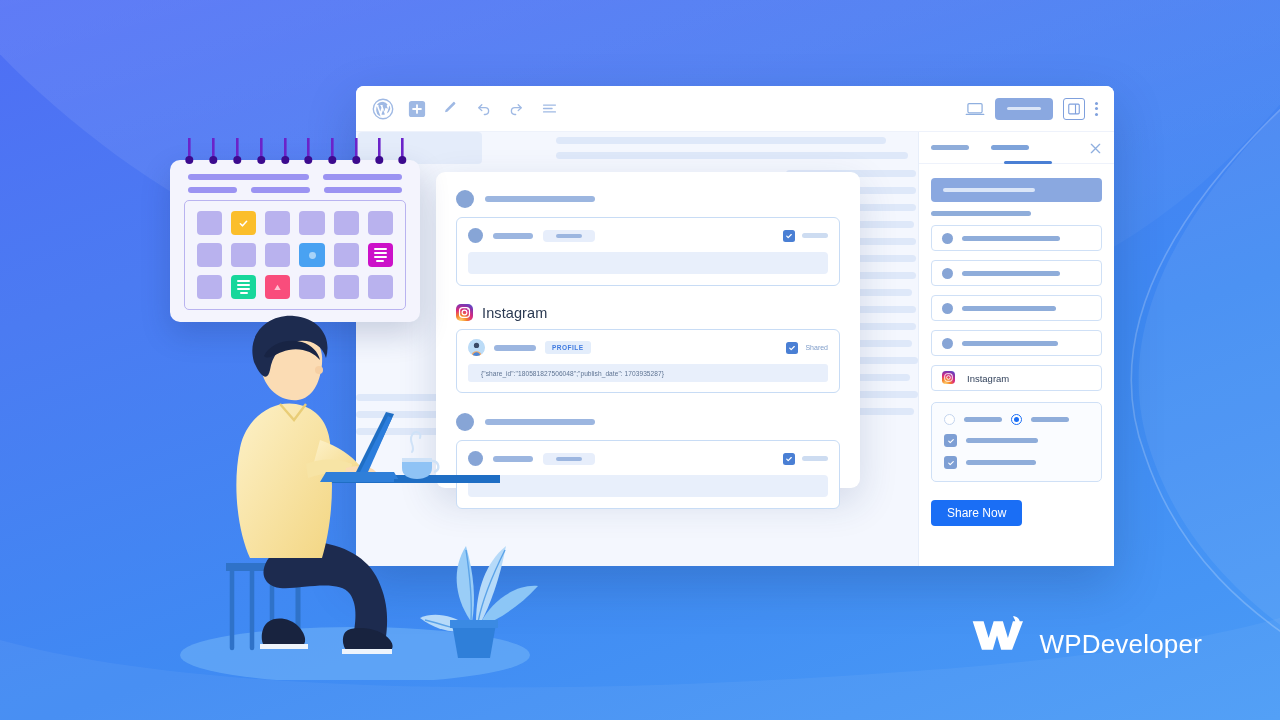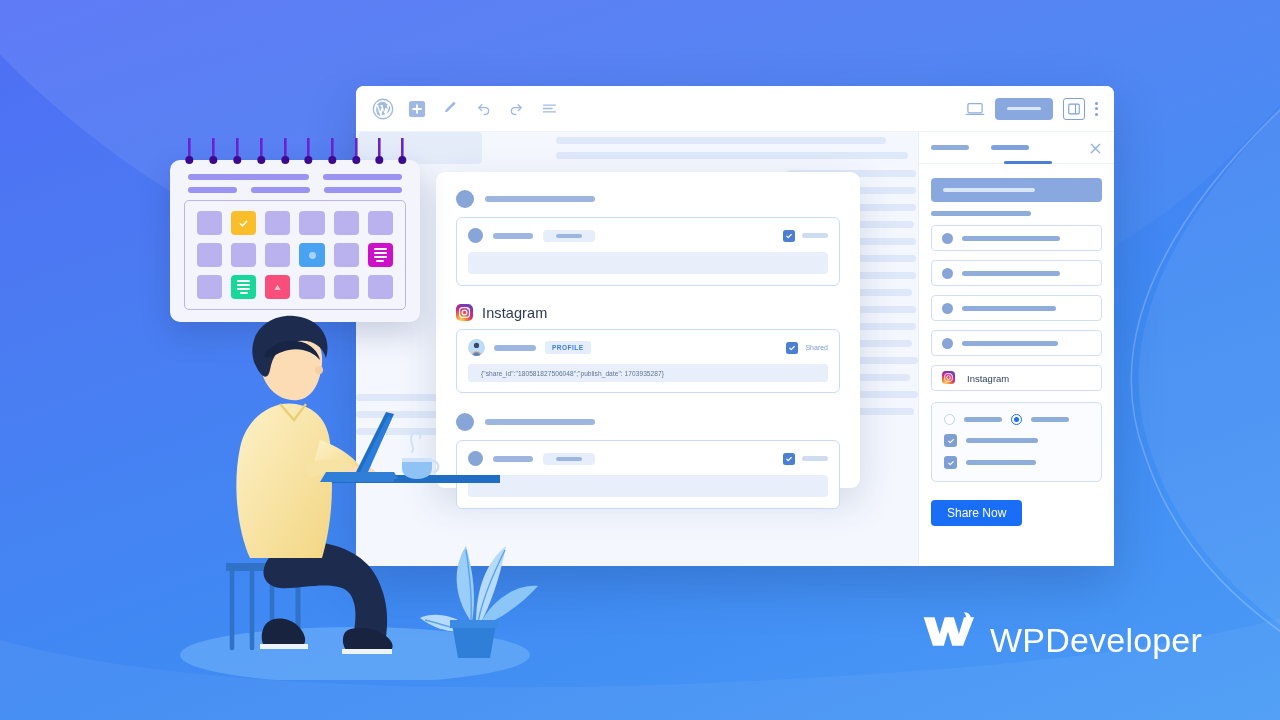--- a/index.html
+++ b/index.html
@@ -140,21 +140,21 @@
   .cell.p{ background:#f94d7c; }
   .mini-lines{ display:flex;flex-direction:column;gap:2px;align-items:center; }
   .mini-lines i{ display:block;height:2px;background:#fff;border-radius:1px; }
 
   
   .illus{ position:absolute; left:180px; top:300px; width:400px; height:380px; }
 
   
   .brand{ position:absolute; right:78px; bottom:60px; display:flex;
           align-items:center; gap:16px; }
-  .brand-txt{ color:#fff; font-size:34px; letter-spacing:.2px;margin-top:24px; }
+  .brand-txt{ color:#fff; font-size:26px; letter-spacing:.2px;margin-top:24px; }
 </style>
 </head>
 <body>
 
 <svg class="bg-swirls" width="1280" height="720" viewBox="0 0 1280 720">
   <defs>
     <linearGradient id="bgw" x1="0" y1="0" x2="1" y2="1">
       <stop offset="0" stop-color="#ffffff" stop-opacity=".10"></stop>
       <stop offset="1" stop-color="#ffffff" stop-opacity=".02"></stop>
     </linearGradient>

